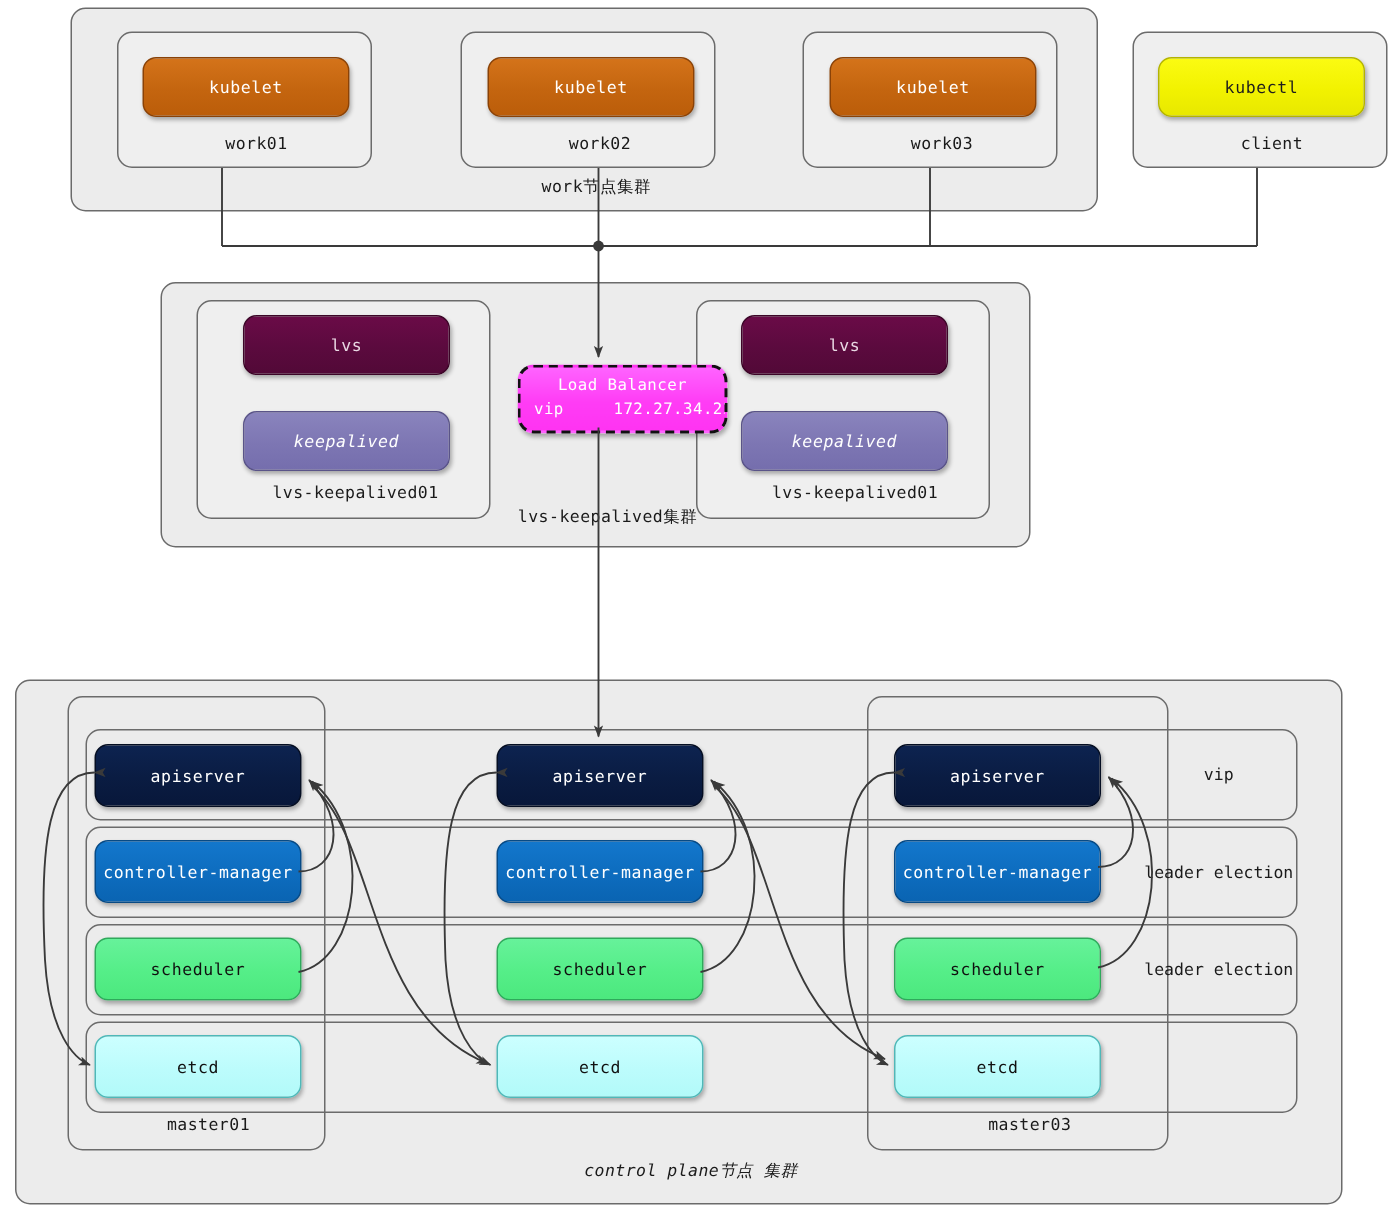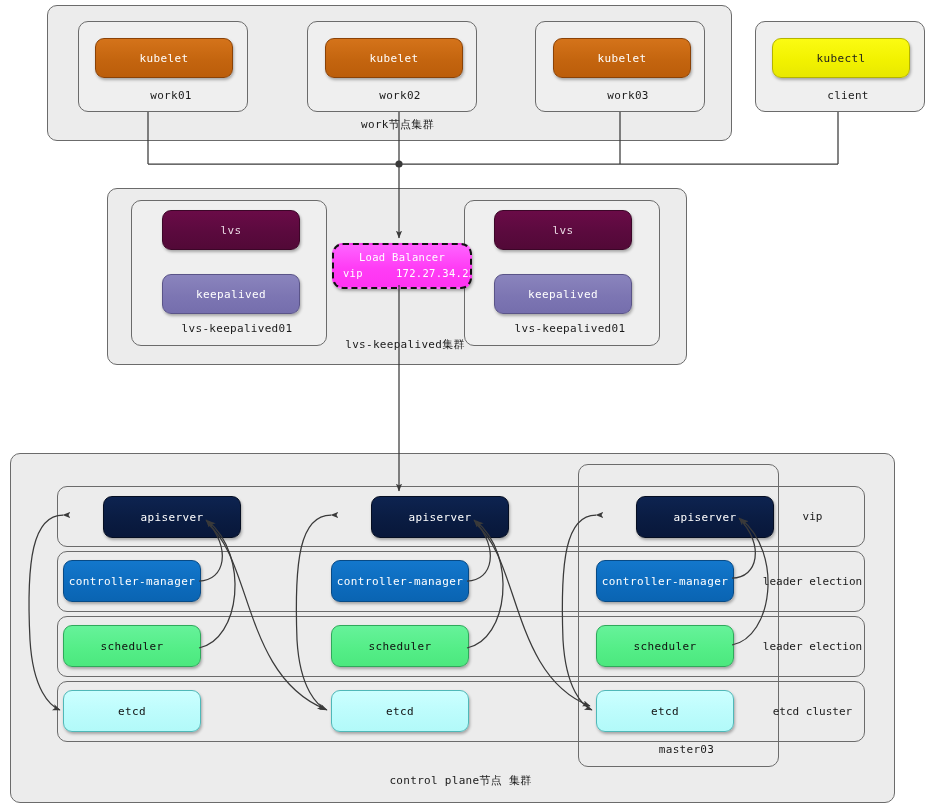--- a/index.html
+++ b/index.html
@@ -58,25 +58,25 @@
   }
   .n-lvs{
     background:linear-gradient(180deg,#6a0b47 0%,#5b0a3e 55%,#520937 100%);
     border-color:#3c0628;
     color:#e9d8e3;
   }
   .n-keepalived{
     background:linear-gradient(180deg,#8a84bd 0%,#7d76b3 55%,#756ead 100%);
     border-color:#5a5488;
     color:#ffffff;
+    font-style:italic;
   }
   .n-apiserver{
     background:linear-gradient(180deg,#0d2350 0%,#0a1c42 55%,#08173a 100%);
     border-color:#050e22;
-    margin-left:40px;
   }
   .n-cm{
     background:linear-gradient(180deg,#1377cc 0%,#0d6cbe 55%,#0a64b2 100%);
     border-color:#074a85;
   }
   .n-sched{
     background:linear-gradient(180deg,#66f29a 0%,#55ee88 55%,#4ce87e 100%);
     border-color:#2fa95b;
     color:#101010;
   }
@@ -150,43 +150,45 @@
   </div>
   <div class="node n-lvs" style="left:162px;top:210px;width:136px;height:38px;">lvs</div>
   <div class="node n-keepalived" style="left:162px;top:274px;width:136px;height:38px;">keepalived</div>
 
   <div class="grp abs light" style="left:464px;top:200px;width:196px;height:146px;">
     <div class="cap" style="bottom:10px;">lvs-keepalived01</div>
   </div>
   <div class="node n-lvs" style="left:494px;top:210px;width:136px;height:38px;">lvs</div>
   <div class="node n-keepalived" style="left:494px;top:274px;width:136px;height:38px;">keepalived</div>
 
-  <div class="n-lb" style="left:332px;top:243px;width:136px;height:42px;">
+  <div class="n-lb" style="left:345px;top:243px;width:136px;height:42px;">
     <div class="lb-title">Load Balancer</div>
     <div class="lb-vip-k">vip</div>
     <div class="lb-vip-v">172.27.34.222</div>
   </div>
 
   <div class="grp abs" style="left:10px;top:453px;width:885px;height:350px;">
-    <div class="cap" style="bottom:14px;">control plane节点 集群</div>
-  </div>
-
+    <div class="cap" style="bottom:14px;font-style:italic;">control plane节点 集群</div>
+  </div>
+
+  <div class="grp abs plain" style="left:45px;top:464px;width:172px;height:303px;">
+    <div class="cap" style="bottom:10px;">master01</div>
+  </div>
   <div class="grp abs plain" style="left:578px;top:464px;width:201px;height:303px;">
     <div class="cap" style="bottom:10px;">master03</div>
   </div>
 
   <div class="grp abs plain" style="left:57px;top:486px;width:808px;height:61px;"></div>
   <div class="grp abs plain" style="left:57px;top:551px;width:808px;height:61px;"></div>
   <div class="grp abs plain" style="left:57px;top:616px;width:808px;height:61px;"></div>
   <div class="grp abs plain" style="left:57px;top:681px;width:808px;height:61px;"></div>
 
   <div class="sidelbl" style="left:760px;top:486px;width:105px;height:61px;">vip</div>
   <div class="sidelbl" style="left:760px;top:551px;width:105px;height:61px;">leader election</div>
   <div class="sidelbl" style="left:760px;top:616px;width:105px;height:61px;">leader election</div>
-  <div class="sidelbl" style="left:760px;top:681px;width:105px;height:61px;">etcd cluster</div>
 
   <div class="node n-apiserver" style="left:63px;top:496px;width:136px;height:40px;">apiserver</div>
   <div class="node n-cm" style="left:63px;top:560px;width:136px;height:40px;">controller-manager</div>
   <div class="node n-sched" style="left:63px;top:625px;width:136px;height:40px;">scheduler</div>
   <div class="node n-etcd" style="left:63px;top:690px;width:136px;height:40px;">etcd</div>
 
   <div class="node n-apiserver" style="left:331px;top:496px;width:136px;height:40px;">apiserver</div>
   <div class="node n-cm" style="left:331px;top:560px;width:136px;height:40px;">controller-manager</div>
   <div class="node n-sched" style="left:331px;top:625px;width:136px;height:40px;">scheduler</div>
   <div class="node n-etcd" style="left:331px;top:690px;width:136px;height:40px;">etcd</div>

